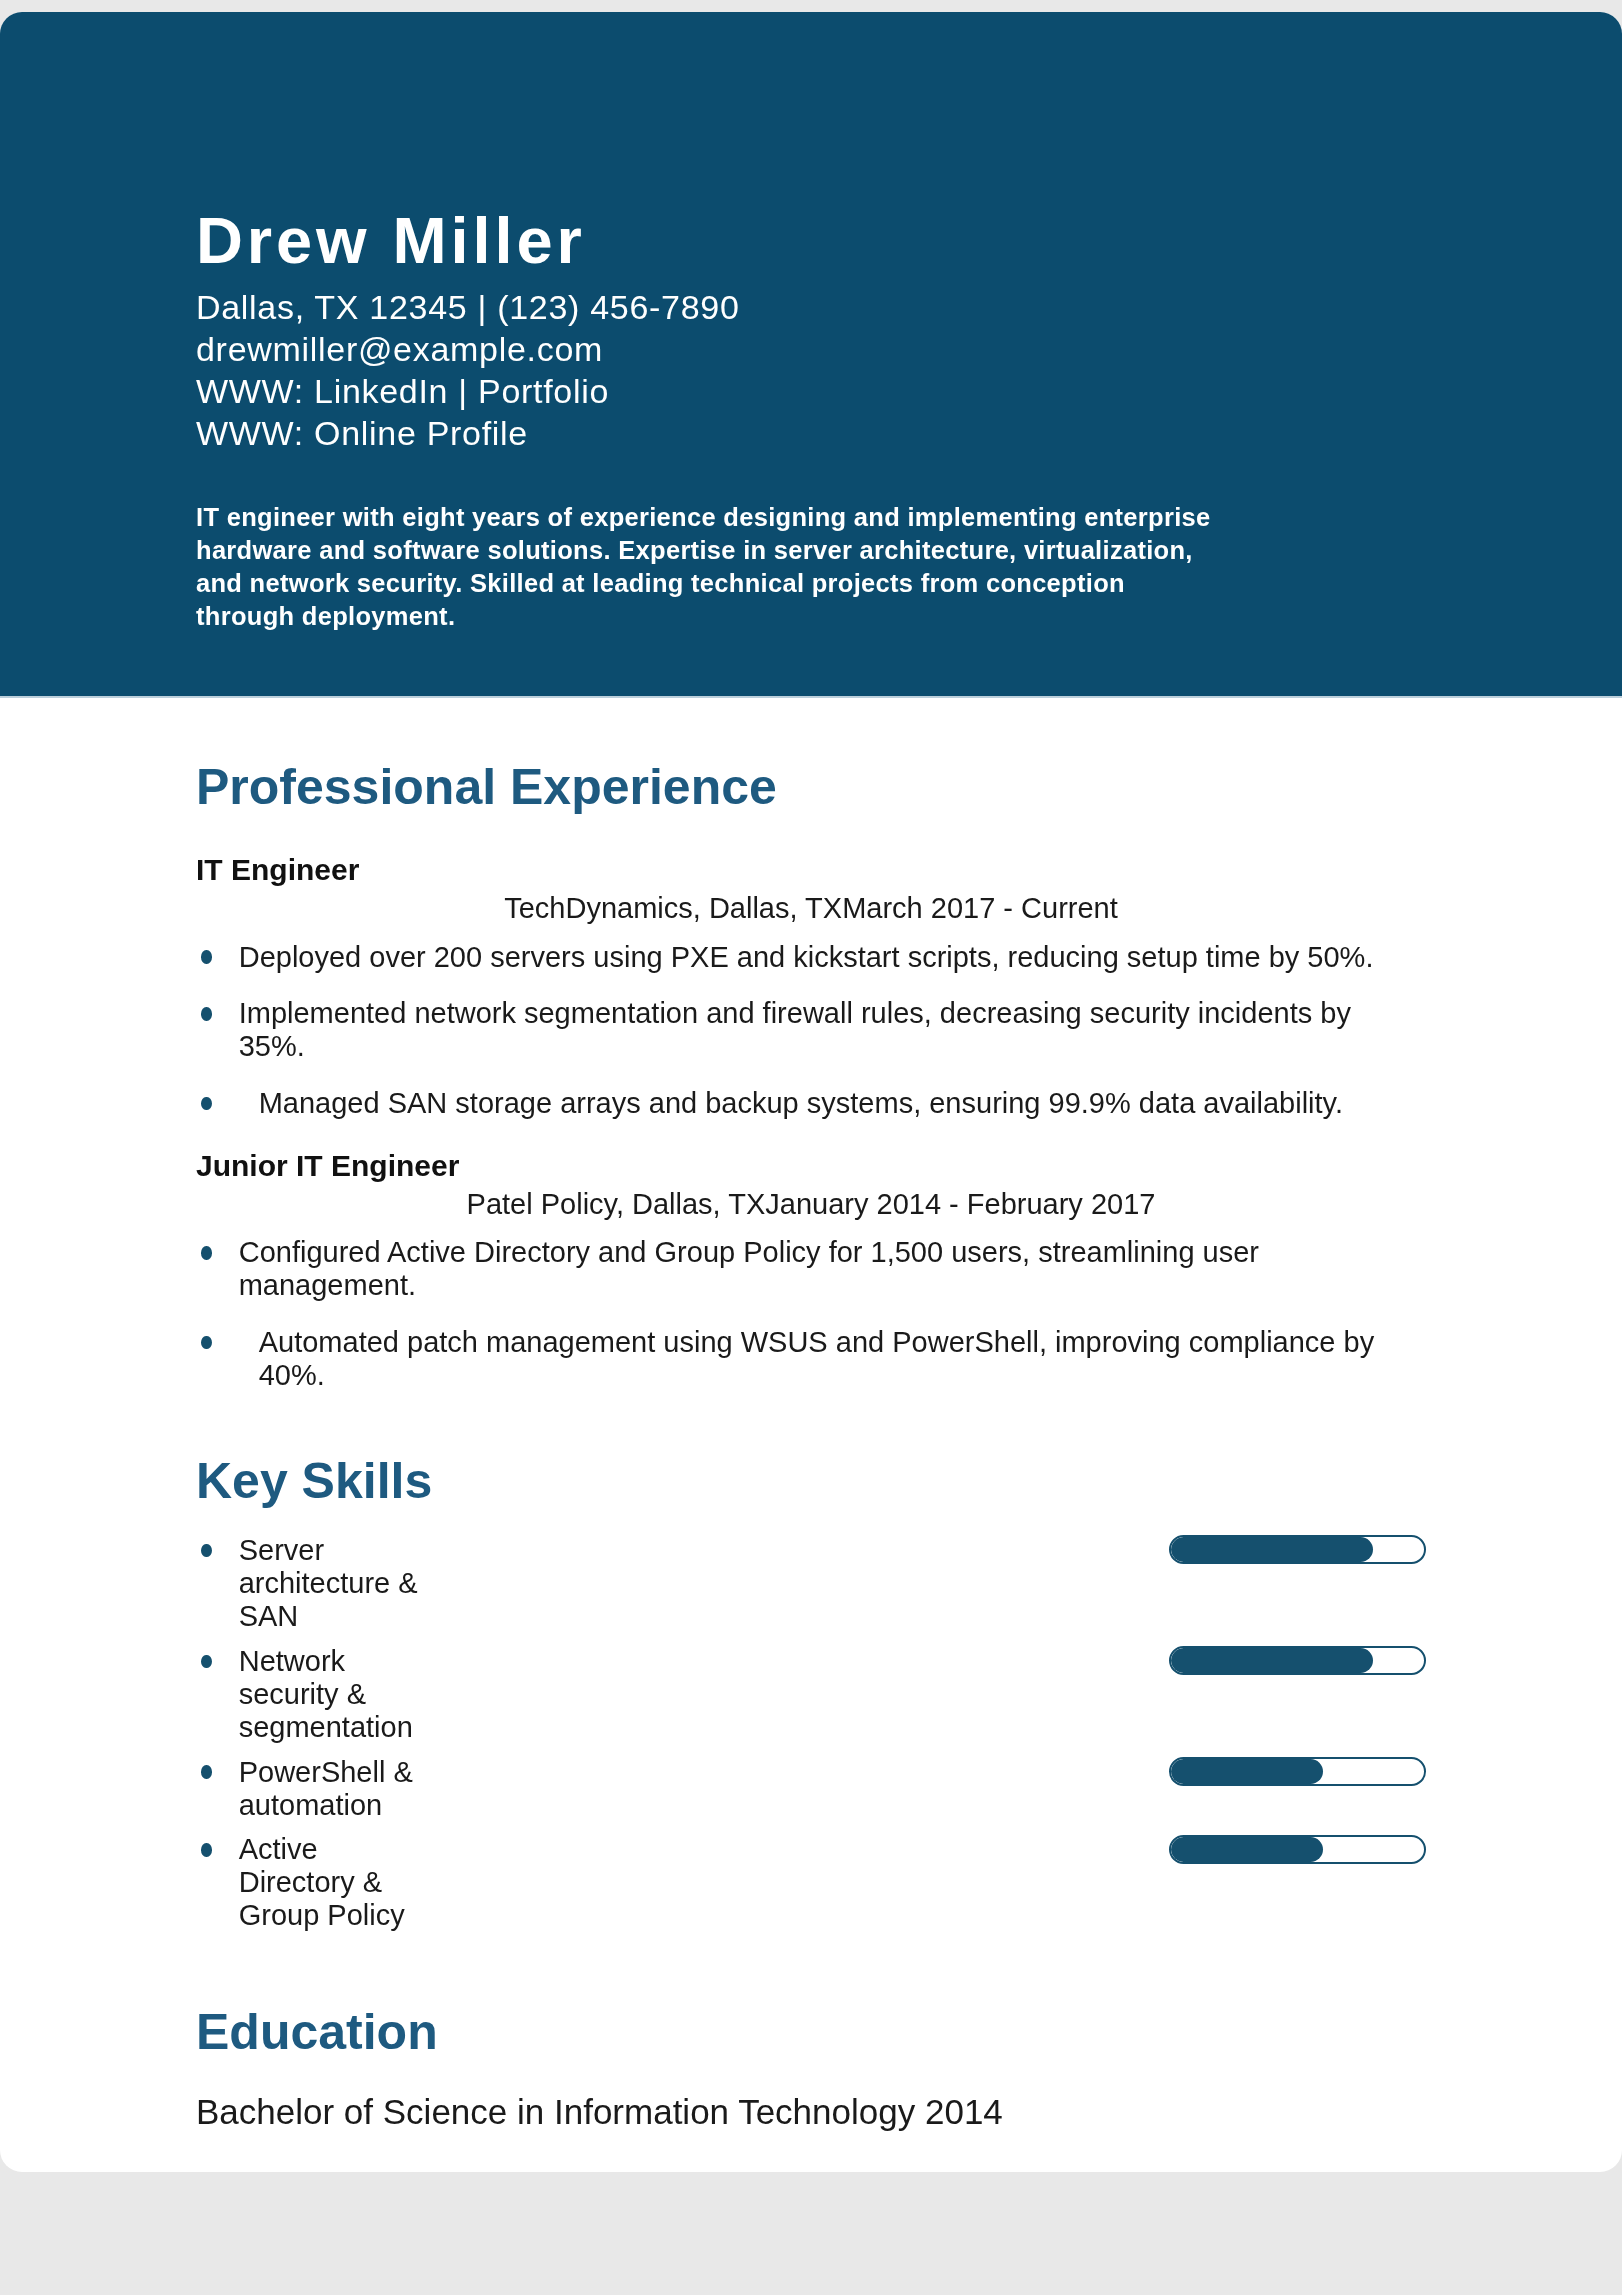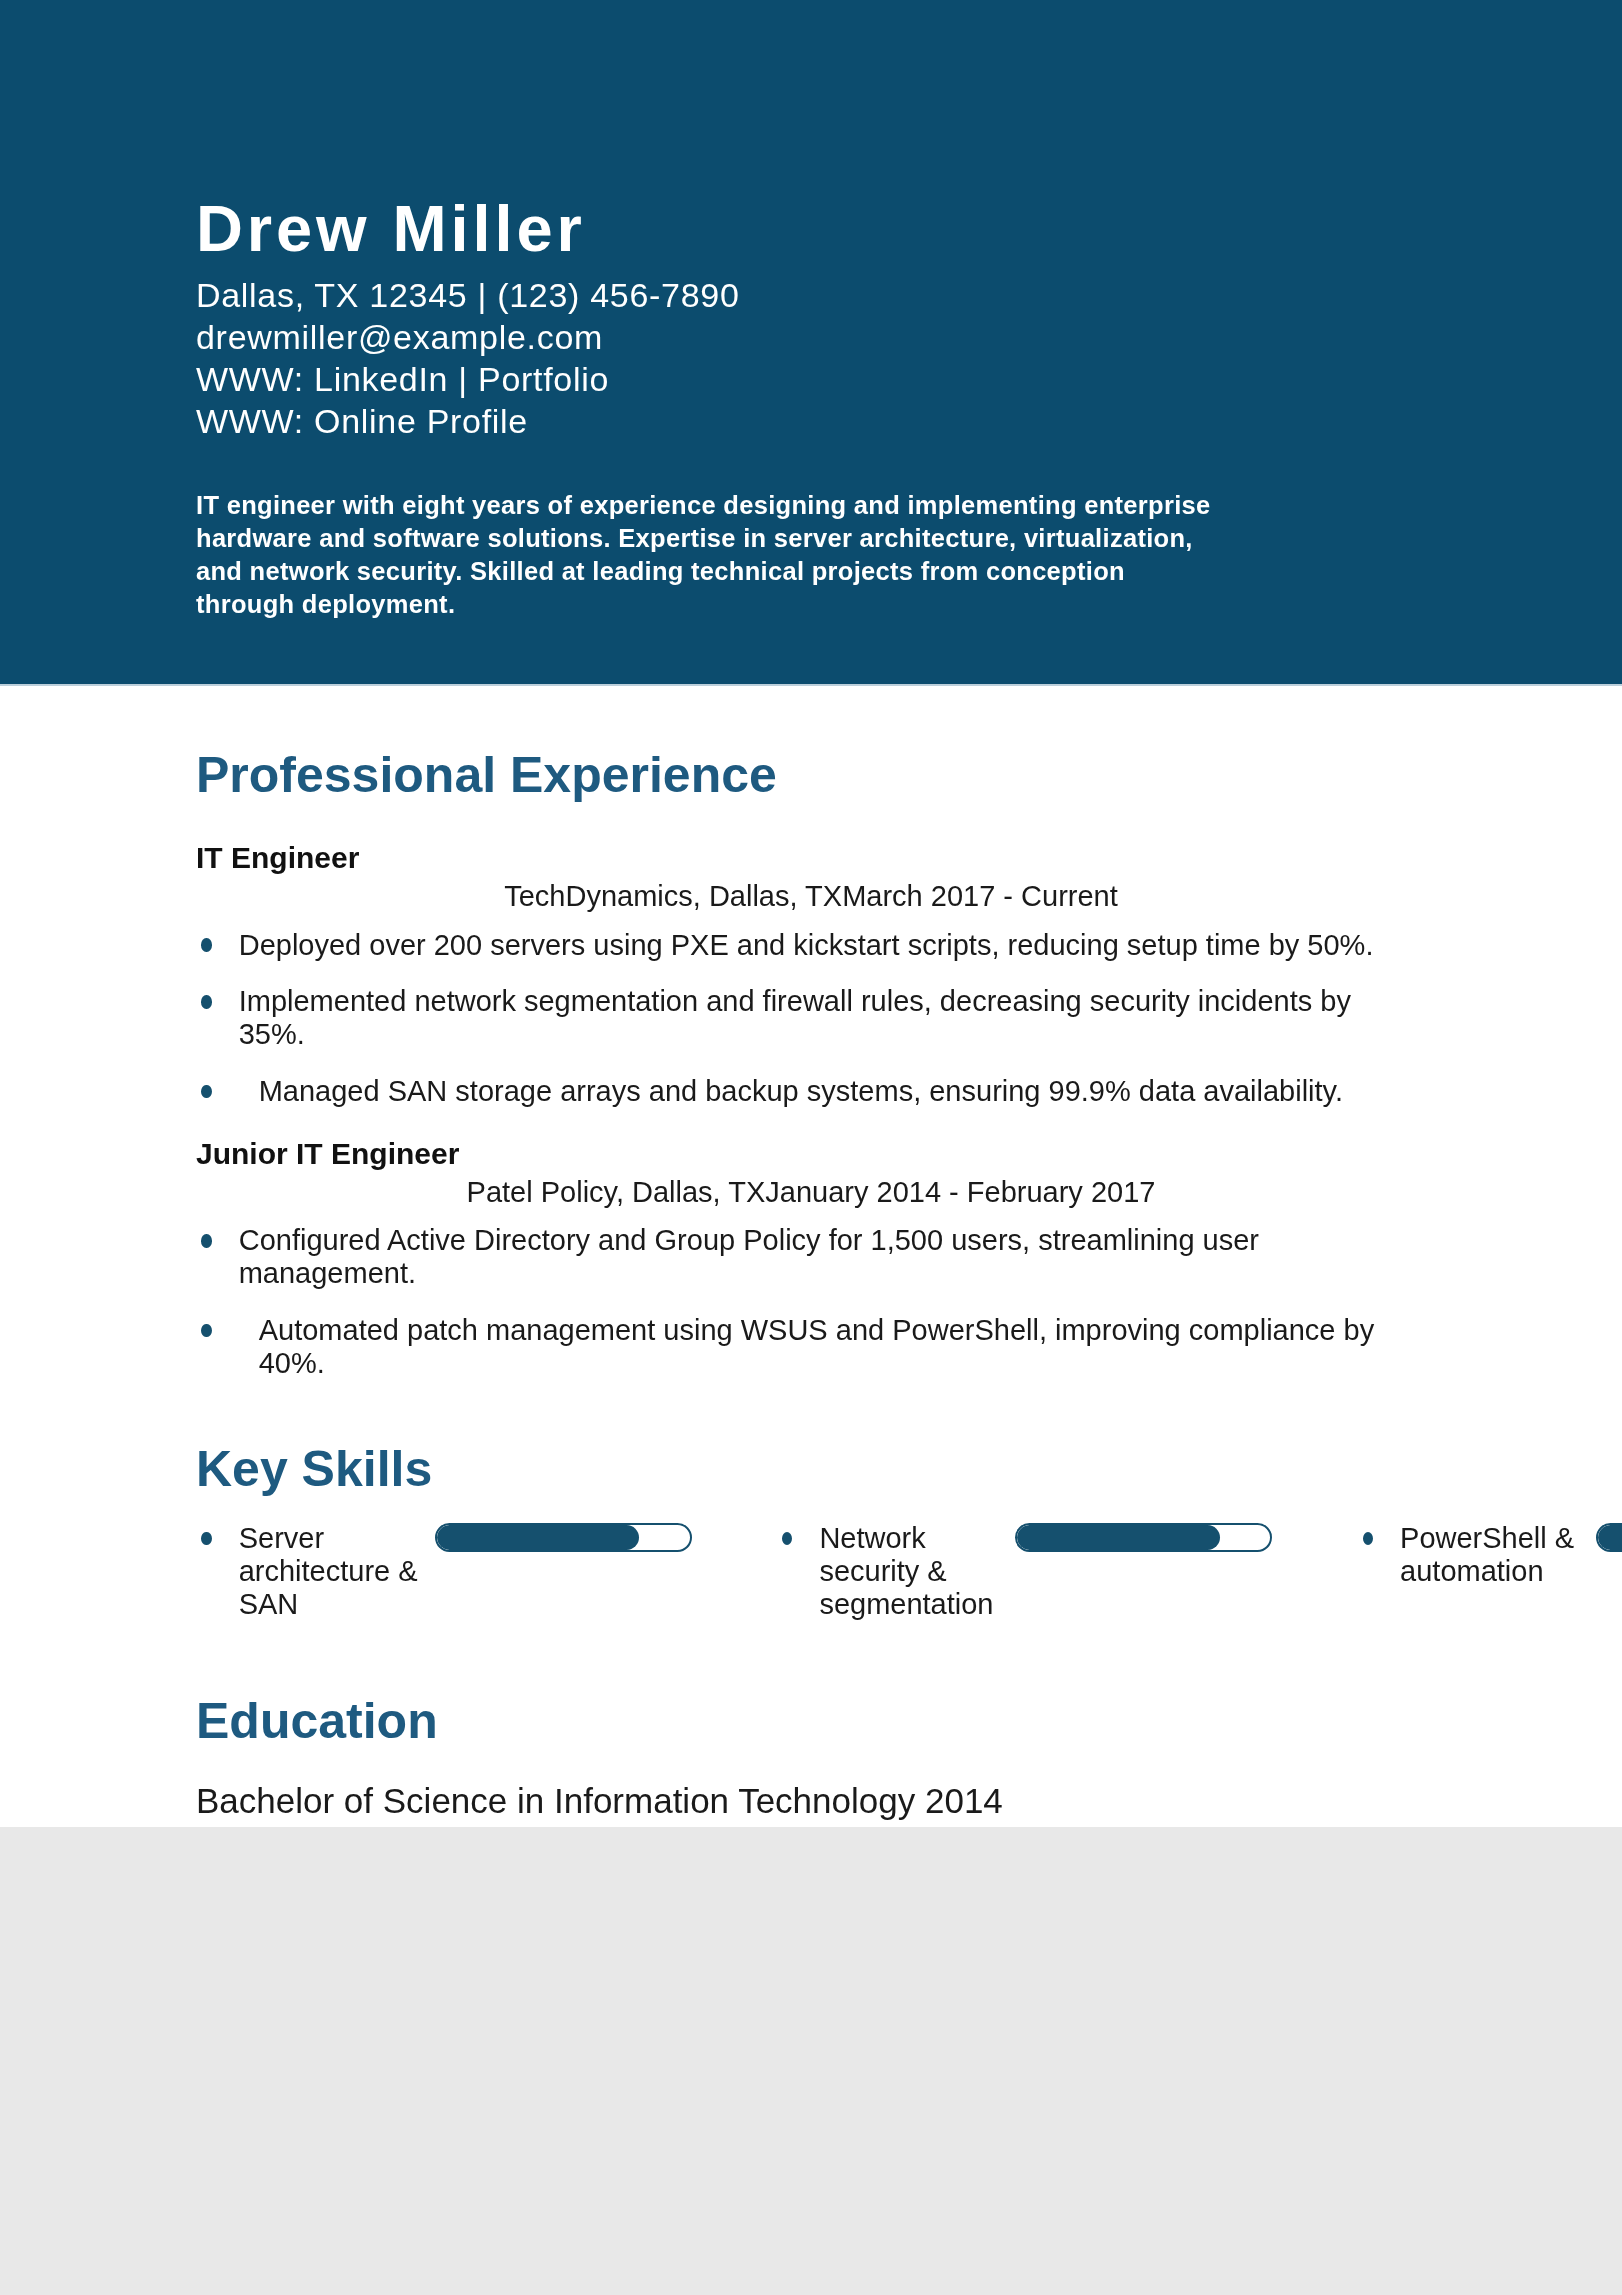--- a/index.html
+++ b/index.html
@@ -8,25 +8,26 @@
     --bar:#15506E;
     --text:#1A1A1A;
     --header_border:#BCCFDB;
   }
   *{margin:0;padding:0;box-sizing:border-box;}
   html,body{background:#e8e8e8;}
   body{font-family:"Liberation Sans","DejaVu Sans",sans-serif;}
   .page{
     position:relative;
     width:1622px;
-    height:1827px;
-    margin:0 auto;
+    height:2160px;
+    margin:12px auto;
     background:#ffffff;
     color:var(--text);
     overflow:hidden;
+    border-radius:22px;
   }
 
   
   .hero{
     height:686px;
     background:var(--header_bg);
     color:#ffffff;
     padding:193px 196px 0 196px;
     border-bottom:2.6px solid var(--header_border);
   }
@@ -100,21 +101,21 @@
   }
   ul.bullets .b-text{
     margin-left:27px;
     max-width:1145px;
   }
 
   
   .skills-grid{
     margin-top:25px;
     display:grid;
-    grid-template-columns:1fr 1fr 1fr 1fr;
+    grid-template-columns:1fr;
     column-gap:85px;
     row-gap:11.8px;
     align-items:start;
   }
   .skill{display:flex;align-items:flex-start;}
   .skill-label{
     margin-left:27px;
     width:196px;
     font-size:29px;
     line-height:33px;

